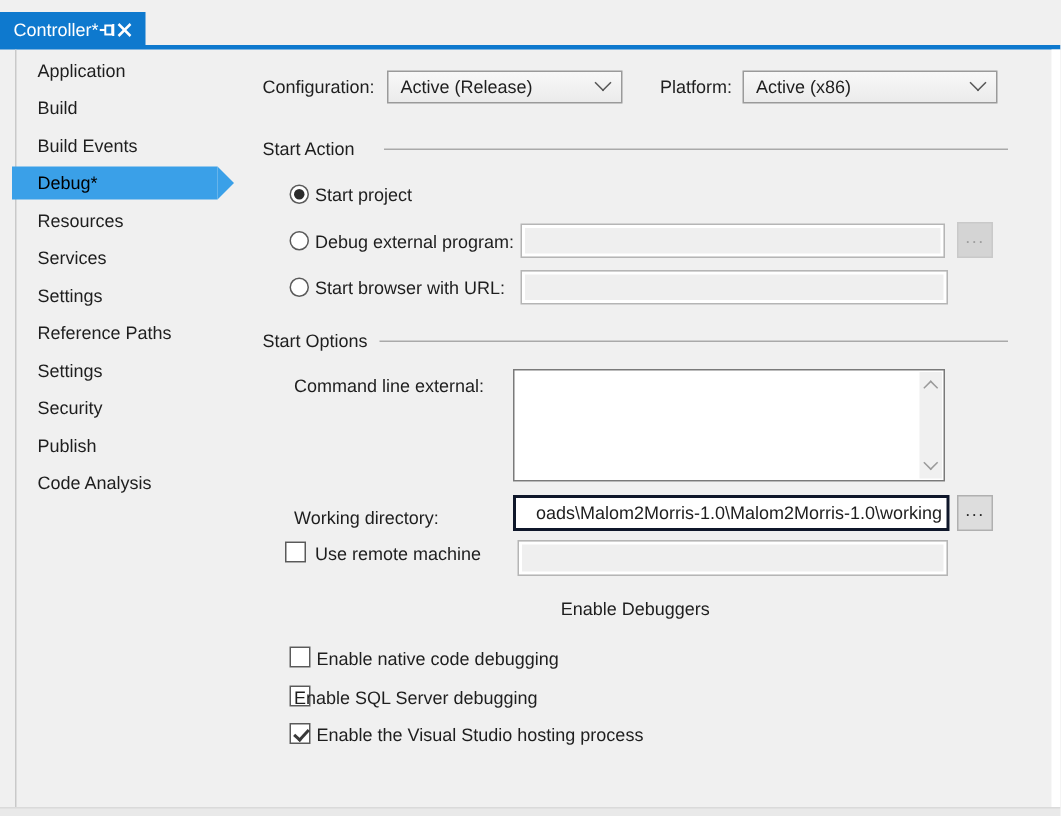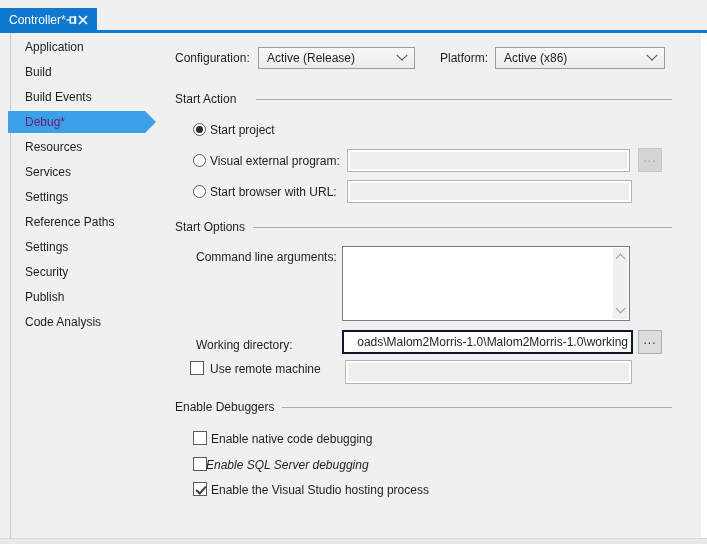--- a/index.html
+++ b/index.html
@@ -11,21 +11,21 @@
   .tab { position:absolute; left:0; top:8px; height:23px; background:#0e79ce; color:#fff;
          display:flex; align-items:center; padding:0 9px; gap:0; cursor:default; }
   .tab-underline { position:absolute; left:0; top:30px; width:707px; height:3px; background:#0e79ce; }
   .tab svg { display:block; }
 
   
   .side-rule { position:absolute; left:10px; top:33px; width:1px; height:505px; background:#c9c9c9; }
   .sidebar { position:absolute; left:7px; top:36px; width:160px; }
   .side-item { position:relative; height:22px; line-height:22px; margin:0 0 3px 1px;
                padding-left:17px; width:137px; cursor:default; }
-  .side-item.selected { background:#3aa0e8; color:#701a75; }
+  .side-item.selected { background:#3aa0e8; color:#000000; }
   .side-item.selected::after { content:''; position:absolute; left:137px; top:0;
                border-top:11px solid transparent; border-bottom:11px solid transparent;
                border-left:11px solid #3aa0e8; }
 
   
   .lbl { position:absolute; height:20px; line-height:20px; white-space:nowrap; }
   .combo { position:absolute; height:22px; background:linear-gradient(#f8f8f8,#ebebeb);
            border:1px solid #9a9a9a; display:flex; align-items:center;
            justify-content:space-between; padding:2px 8px; }
   .chev { width:8px; height:8px; border-right:1.5px solid #555; border-bottom:1.5px solid #555;
@@ -112,62 +112,62 @@
 
   <div class="section-head" style="top:91px;gap:20px;">
     <span>Start Action</span>
     <span class="rule"></span>
   </div>
 
   <div class="radio sel" style="left:193px; top:123px;"></div>
   <div class="lbl" style="left:210px; top:120px;">Start project</div>
 
   <div class="radio" style="left:193px; top:154px;"></div>
-  <div class="lbl" style="left:210px; top:151px;">Visual external program:</div>
+  <div class="lbl" style="left:210px; top:151px;">Debug external program:</div>
   <div class="tb" style="left:347px; top:149px; width:283px; height:23px;"></div>
   <div class="btn-browse disabled" style="left:638px; top:148px;">...</div>
 
   <div class="radio" style="left:193px; top:185px;"></div>
   <div class="lbl" style="left:210px; top:182px;">Start browser with URL:</div>
   <div class="tb" style="left:347px; top:180px; width:285px; height:23px;"></div>
 
   <div class="section-head" style="top:219px;">
     <span>Start Options</span>
     <span class="rule"></span>
   </div>
 
-  <div class="lbl" style="left:196px; top:247px;">Command line arguments:</div>
+  <div class="lbl" style="left:196px; top:247px;">Command line external:</div>
   <div class="ta" style="left:342px; top:246px; width:288px; height:75px;">
     <span></span>
     <div class="ta-scroll">
       <span class="chev-up"></span>
       <span class="chev-down"></span>
     </div>
   </div>
 
   <div class="lbl" style="left:196px; top:335px;">Working directory:</div>
   <div class="tb-focus" style="left:342px; top:330px; width:291px; height:24px;">
     <span>oads\Malom2Morris-1.0\Malom2Morris-1.0\working</span>
   </div>
   <div class="btn-browse" style="left:638px; top:330px;">...</div>
 
   <div class="cb" style="left:190px; top:361px;"></div>
   <div class="lbl" style="left:210px; top:359px;">Use remote machine</div>
   <div class="tb" style="left:345px; top:360px; width:287px; height:24px;"></div>
 
-  <div class="section-head" style="top:399px;">
+  <div class="section-head" style="top:399px;flex-direction:column;">
     <span>Enable Debuggers</span>
     <span class="rule"></span>
   </div>
 
   <div class="cb" style="left:193px; top:431px;"></div>
   <div class="lbl" style="left:211px; top:429px;">Enable native code debugging</div>
 
   <div class="cb" style="left:193px; top:457px;"></div>
-  <div class="lbl" style="left:206px; top:455px;font-style:italic;">Enable SQL Server debugging</div>
+  <div class="lbl" style="left:196px; top:455px;">Enable SQL Server debugging</div>
 
   <div class="cb checked" style="left:193px; top:482px;"></div>
   <div class="lbl" style="left:211px; top:480px;">Enable the Visual Studio hosting process</div>
 
   <div class="right-strip"></div>
   <div class="bottom-strip"></div>
 
 </div>
 
 </body></html>

